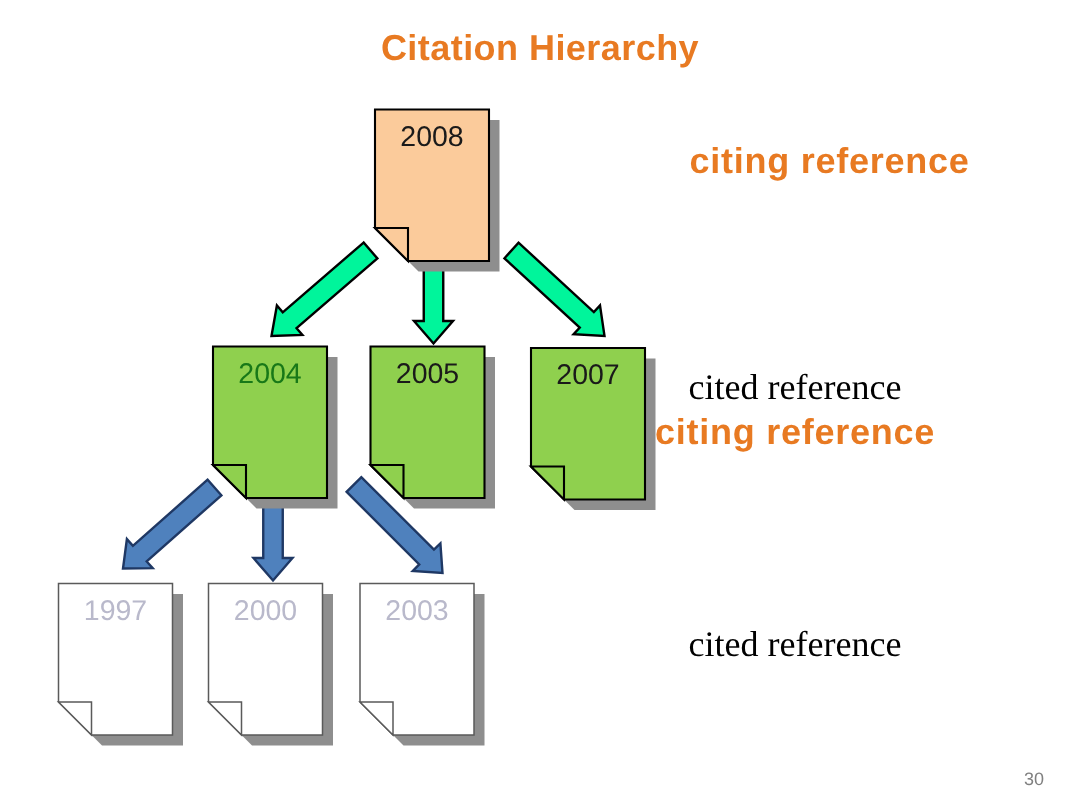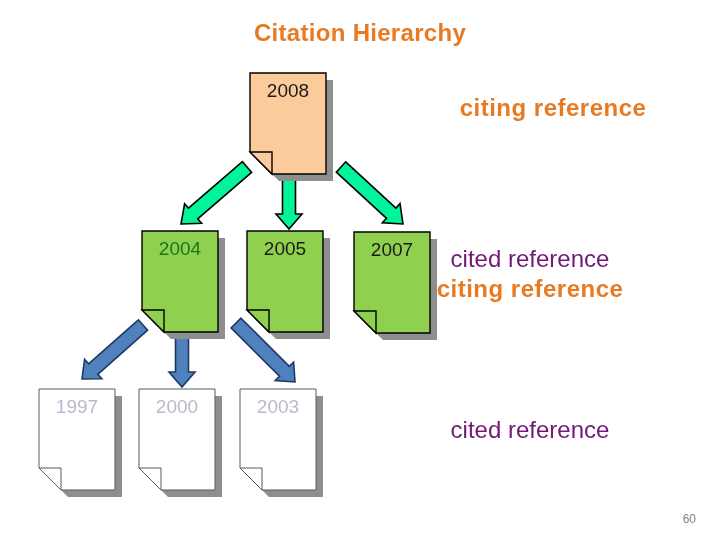--- a/index.html
+++ b/index.html
@@ -15,21 +15,21 @@
   .arrow-green { stroke:#000000; stroke-width:1.6; stroke-linejoin:miter; }
   .arrow-blue  { stroke:#1F3864; stroke-width:1.6; stroke-linejoin:miter; }
   .doc { position:absolute; overflow:visible; }
   .doc-shadow { stroke:none; }
   .doc-page-top, .doc-flap-top     { stroke:#000000; stroke-width:1.4; }
   .doc-page-mid, .doc-flap-mid     { stroke:#000000; stroke-width:1.4; }
   .doc-page-bot, .doc-flap-bot     { stroke:#5A5A5A; stroke-width:1; }
   .year { font-size:19px; text-anchor:middle; font-family:"Liberation Sans", sans-serif; }
   .lbl { position:absolute; width:260px; text-align:center; font-size:24px; line-height:30px; }
   .lbl-orange { color:#E87A22; font-weight:bold; letter-spacing:0.5px; }
-  .lbl-gray { color:#701a75; font-weight:normal; }
+  .lbl-gray { color:#000000; font-weight:normal;font-family:Liberation Serif, serif; }
   .pagenum {
     position:absolute; top:512px; right:24px; font-size:12px; color:#808080;
   }
 </style>
 </head>
 <body>
 
 <div class="slide">
 
   <div class="title">Citation Hierarchy</div>
@@ -94,15 +94,15 @@
 
   <div class="lbl lbl-orange" style="left:423px;top:93px">citing reference</div>
 
   <div class="lbl" style="left:400px;top:244px">
     <div class="lbl-gray">cited reference</div>
     <div class="lbl-orange">citing reference</div>
   </div>
 
   <div class="lbl lbl-gray" style="left:400px;top:415px">cited reference</div>
 
-  <div class="pagenum">60</div>
+  <div class="pagenum">30</div>
 
 </div>
 
 </body></html>

